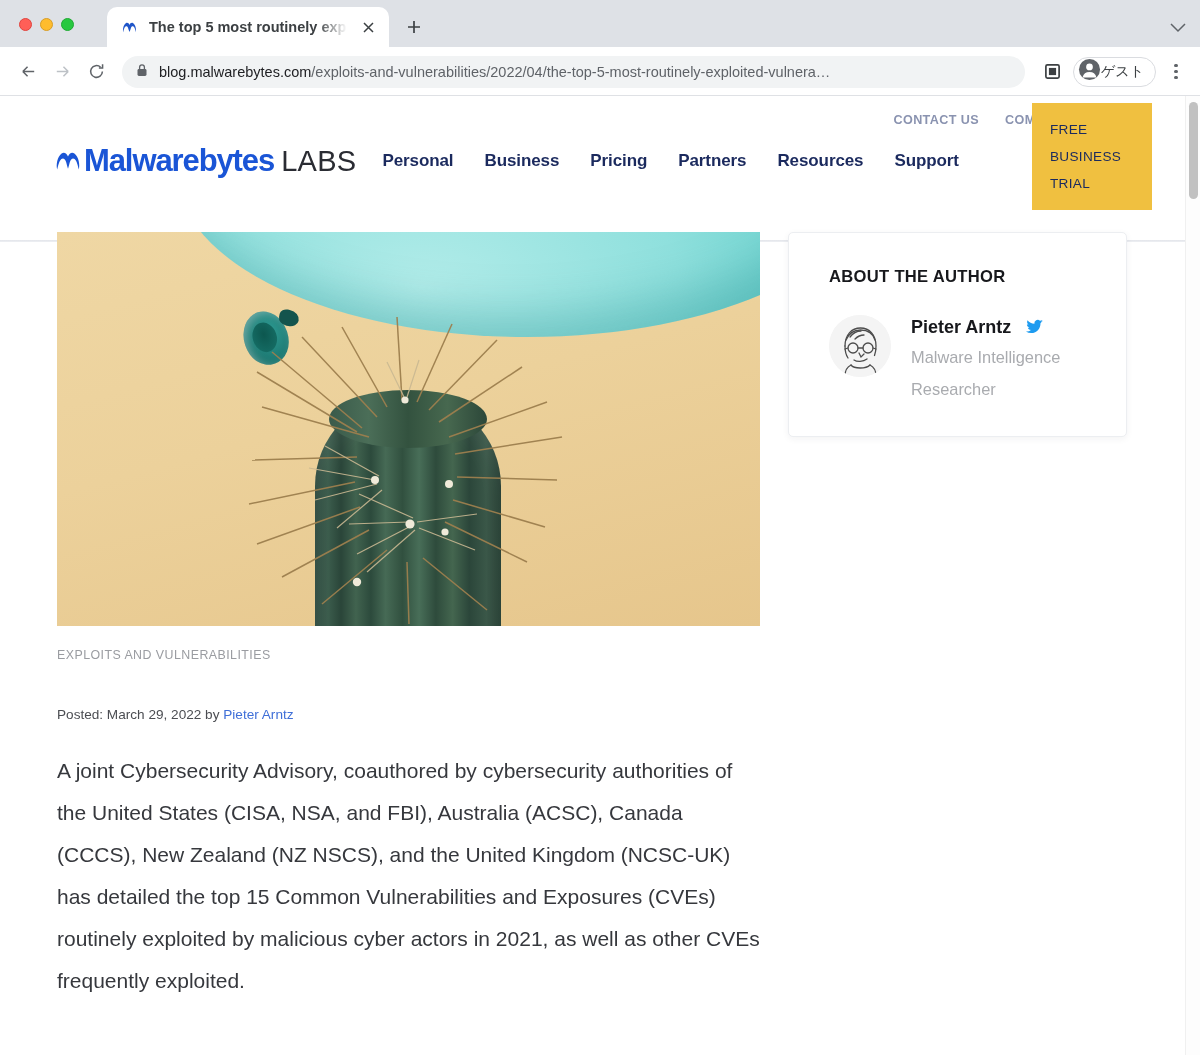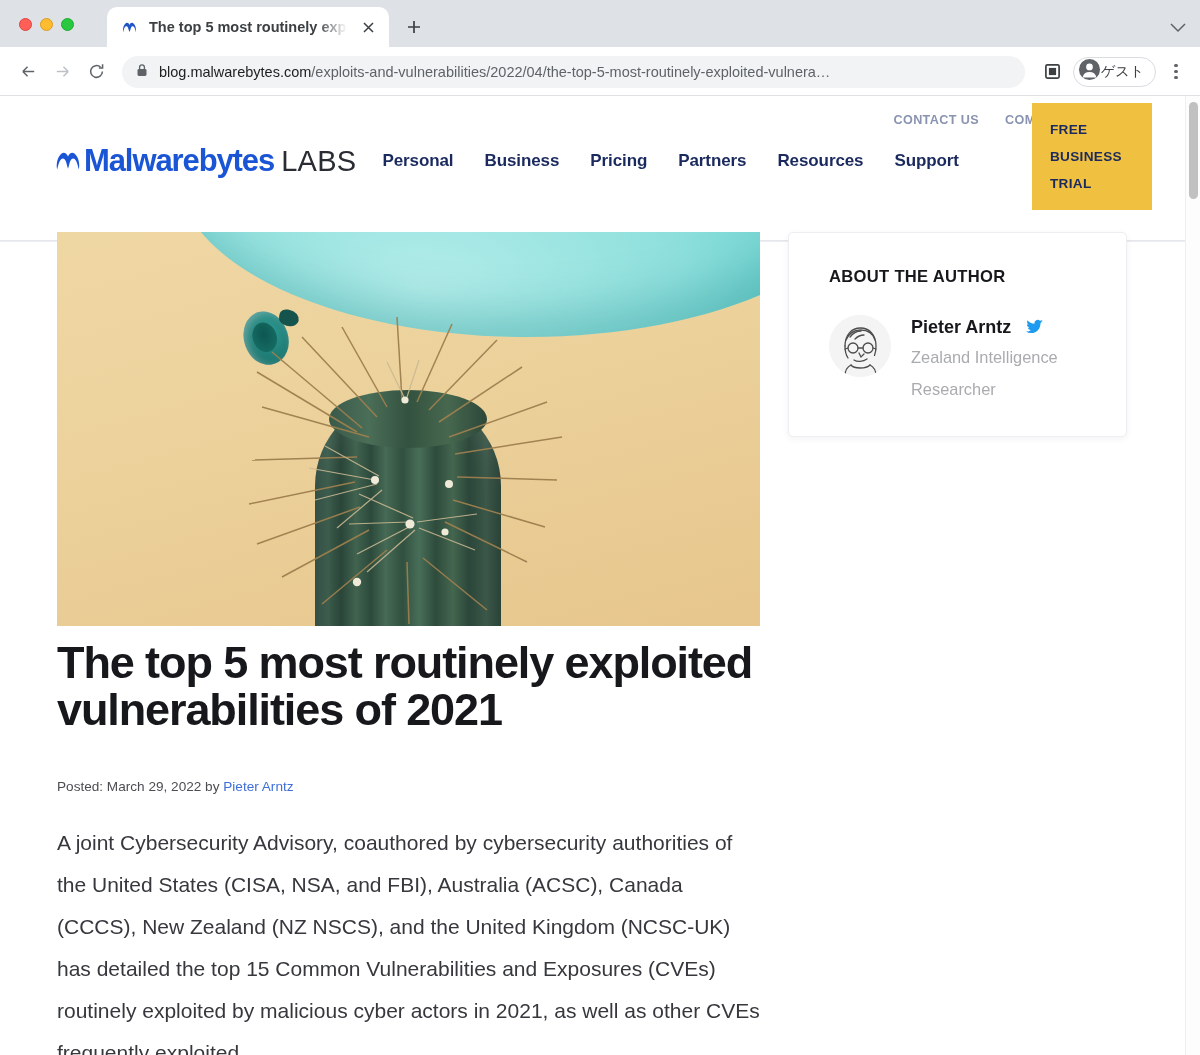--- a/index.html
+++ b/index.html
@@ -127,21 +127,21 @@
   .main-nav { display:flex; gap: 31px; margin-left: 26px; }
   .main-nav a {
     font-size: 17px; font-weight: 700; color:#1b2a5e; letter-spacing:-.1px;
   }
   .trial-btn {
     position:absolute; right: 33px; top: -27px;
     width: 120px; min-height: 96px;
     background: #f0c040; padding: 13px 18px 13px 18px;
   }
   .trial-btn span {
-    display:block; font-size: 13.6px; font-weight:700; color:#1b2a5e;
+    display:block; font-size: 13.6px; font-weight:400; color:#1b2a5e;
     letter-spacing:.3px; line-height: 27px;
   }
   .header-rule {
     position:absolute; left:0; right:0; top: 110px; height: 2px;
     background: linear-gradient(#e3e5ea, #eef0f3);
   }
 
   
   .content {
     display:flex; gap: 28px; padding: 40px 55px 0 57px; position:relative;
@@ -429,21 +429,21 @@
                 <circle cx="318" cy="248" r="4"></circle>
                   <circle cx="353" cy="292" r="4.6"></circle>
                 <circle cx="300" cy="350" r="4.2"></circle>
                   <circle cx="392" cy="252" r="4"></circle>
                 <circle cx="348" cy="168" r="3.6"></circle>
                   <circle cx="388" cy="300" r="3.6"></circle>
               </g>
             </svg>
           </div>
 
-          <h1 class="title">The top 5 most routinely exploited vulnerabilities of 2021</h1>
+          <div class="kicker">EXPLOITS AND VULNERABILITIES</div>
 
           <div class="posted">
             <span>Posted: March 29, 2022 by </span><a>Pieter Arntz</a>
           </div>
 
           <p class="body-p">A joint Cybersecurity Advisory, coauthored by cybersecurity authorities of the United States (CISA, NSA, and FBI), Australia (ACSC), Canada (CCCS), New Zealand (NZ NSCS), and the United Kingdom (NCSC-UK) has detailed the top 15 Common Vulnerabilities and Exposures (CVEs) routinely exploited by malicious cyber actors in 2021, as well as other CVEs frequently exploited.</p>
         </div>
 
         <div class="sidebar">
           <div class="author-card">
@@ -475,21 +475,21 @@
 
               <div class="author-meta">
                 <div class="author-name-row">
                   <span class="author-name">Pieter Arntz</span>
                   <span class="tw">
                     <svg width="19" height="19" viewBox="0 0 20 20">
                       <path d="M19 3.8c-.7.3-1.4.5-2.2.6A3.4 3.4 0 0 0 18.3 2c-.8.5-1.6.8-2.5 1A3.5 3.5 0 0 0 9.9 6.1c-2.9-.2-5.5-1.5-7.2-3.7-.9 1.6-.5 3.6 1 4.7-.6 0-1.2-.2-1.7-.5 0 1.7 1.2 3.1 2.8 3.5-.6.2-1.2.2-1.8.1.5 1.4 1.8 2.4 3.3 2.4A7.1 7.1 0 0 1 1 14.3a10 10 0 0 0 5.4 1.6c6.5 0 10.1-5.5 9.9-10.4.7-.5 1.3-1.1 1.7-1.7z" fill="#1d9bf0"></path>
                     </svg>
                   </span>
                 </div>
-                <div class="author-role">Zealand Intelligence Researcher</div>
+                <div class="author-role">Malware Intelligence Researcher</div>
               </div>
             </div>
 
           </div>
         </div>
       </div>
     </div>
   </div>
 
   <div class="pagescroll">

